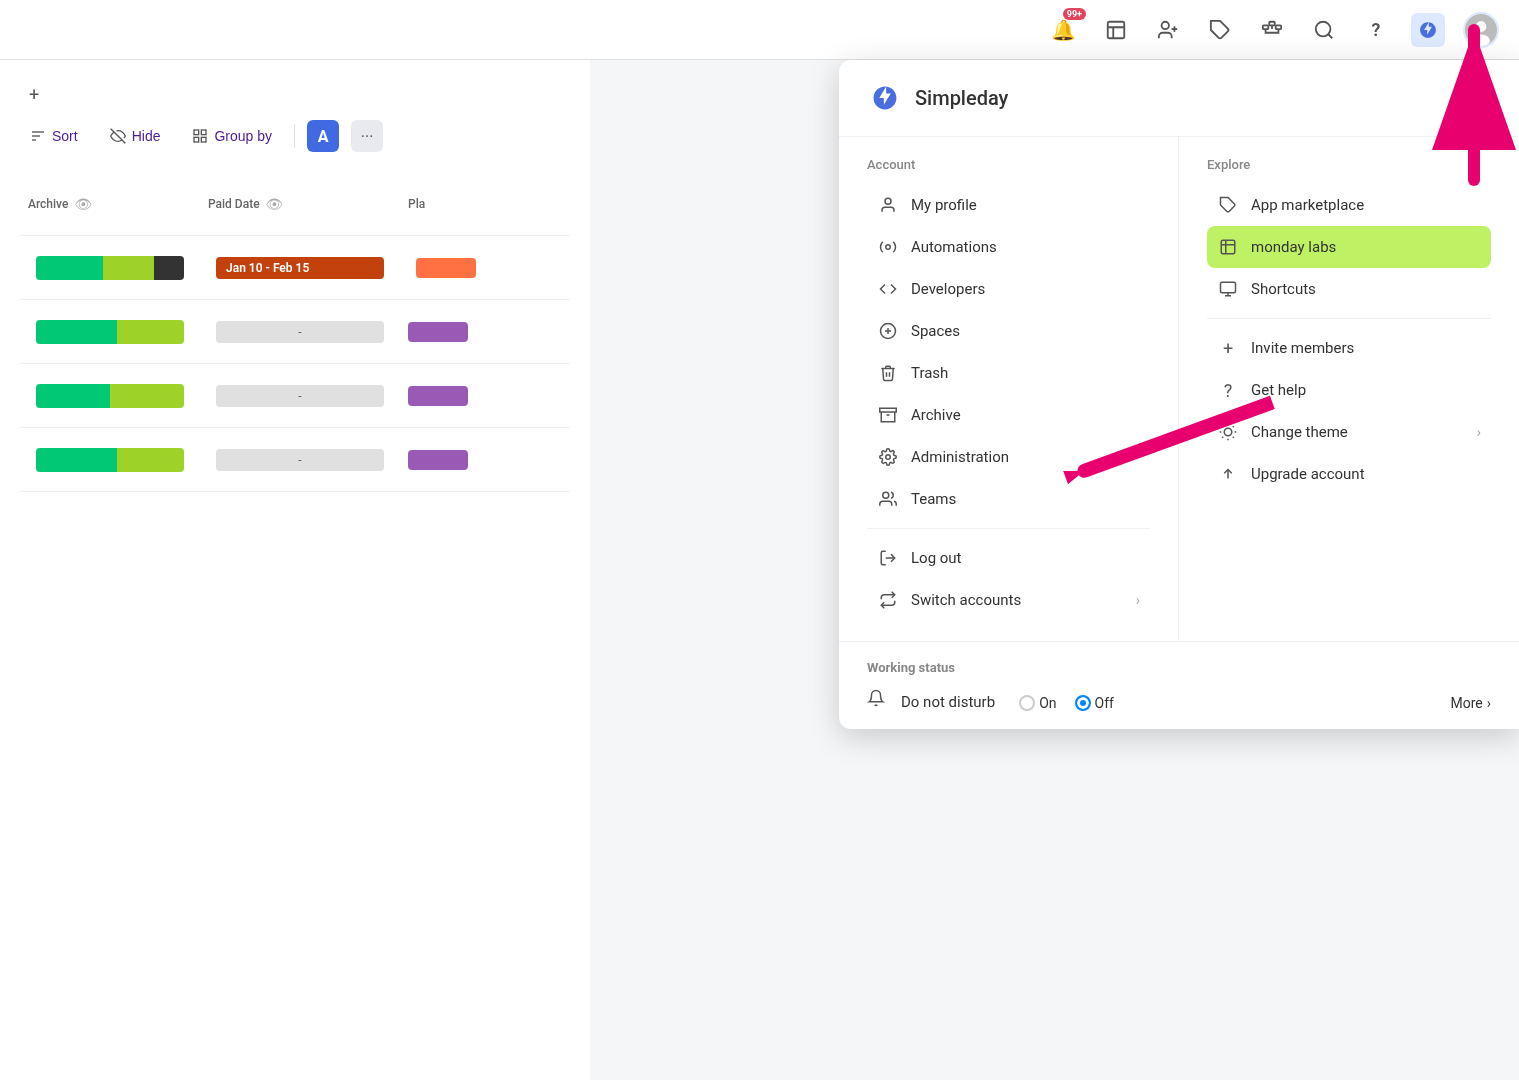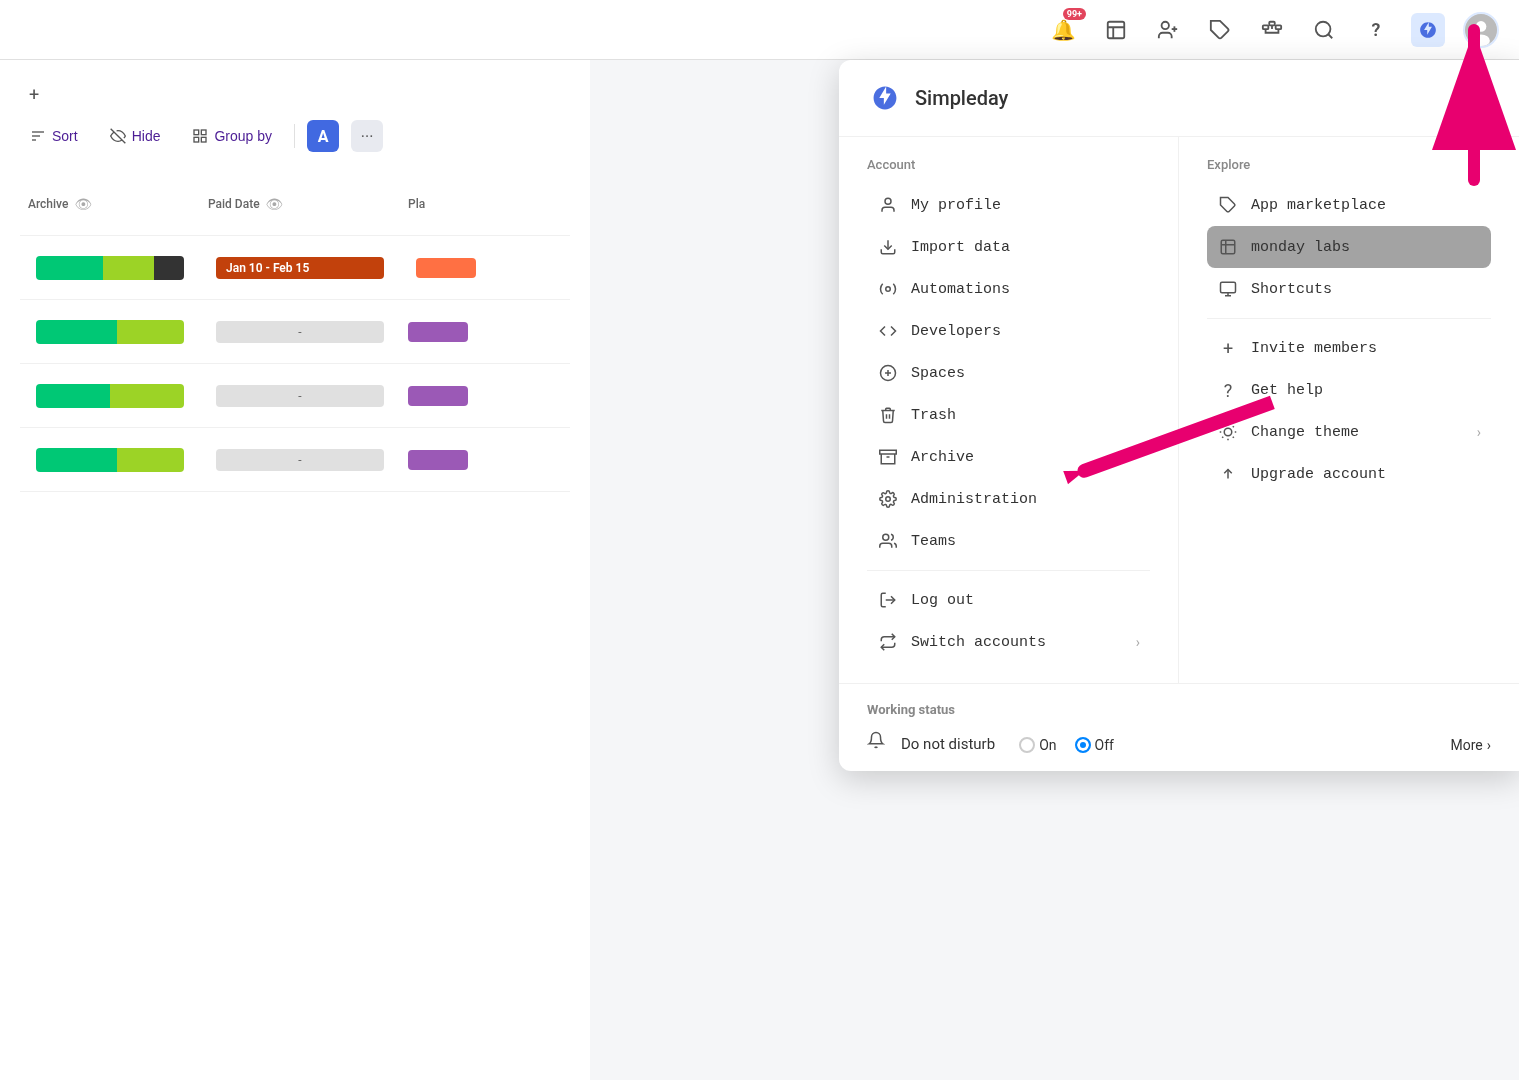--- a/index.html
+++ b/index.html
@@ -255,32 +255,32 @@
       display: flex;
       align-items: center;
       gap: 12px;
       padding: 10px 10px;
       border-radius: 8px;
       cursor: pointer;
       font-size: 15px;
       color: #333;
       transition: background 0.1s;
     }
-    .menu-item.highlighted { background: #a3a3a3; }
+    .menu-item.highlighted { background: #bef264; }
     .menu-icon {
       width: 22px;
       height: 22px;
       display: flex;
       align-items: center;
       justify-content: center;
       color: #555;
       font-size: 16px;
       flex-shrink: 0;
     }
-    .menu-item-label { flex: 1; font-family: Liberation Mono, monospace; }
+    .menu-item-label { flex: 1; }
     .menu-chevron { color: #aaa; font-size: 14px; }
 
     .divider { height: 1px; background: #f0f0f0; margin: 8px 0; }
 
     
     .panel-footer {
       padding: 18px 28px;
     }
     .footer-title {
       font-size: 13px;
@@ -538,30 +538,20 @@
       <div class="menu-item">
         <span class="menu-icon">
           <svg width="18" height="18" viewBox="0 0 24 24" fill="none" stroke="#555" stroke-width="2">
               <path d="M20 21v-2a4 4 0 0 0-4-4H8a4 4 0 0 0-4 4v2"></path>
               <circle cx="12" cy="7" r="4"></circle>
             </svg>
         </span>
         <span class="menu-item-label">My profile</span>
       </div>
 
-      <div class="menu-item">
-        <span class="menu-icon">
-          <svg width="18" height="18" viewBox="0 0 24 24" fill="none" stroke="#555" stroke-width="2">
-              <path d="M21 15v4a2 2 0 0 1-2 2H5a2 2 0 0 1-2-2v-4"></path>
-              <polyline points="7,10 12,15 17,10"></polyline>
-              <line x1="12" y1="15" x2="12" y2="3"></line>
-            </svg>
-        </span>
-        <span class="menu-item-label">Import data</span>
-      </div>
 
       <div class="menu-item">
         <span class="menu-icon">
           <svg width="18" height="18" viewBox="0 0 24 24" fill="none" stroke="#555" stroke-width="2">
               <circle cx="12" cy="12" r="3"></circle>
               <path d="M19.07 4.93a10 10 0 0 1 0 14.14"></path>
               <path d="M4.93 4.93a10 10 0 0 0 0 14.14"></path>
             </svg>
         </span>
         <span class="menu-item-label">Automations</span>

